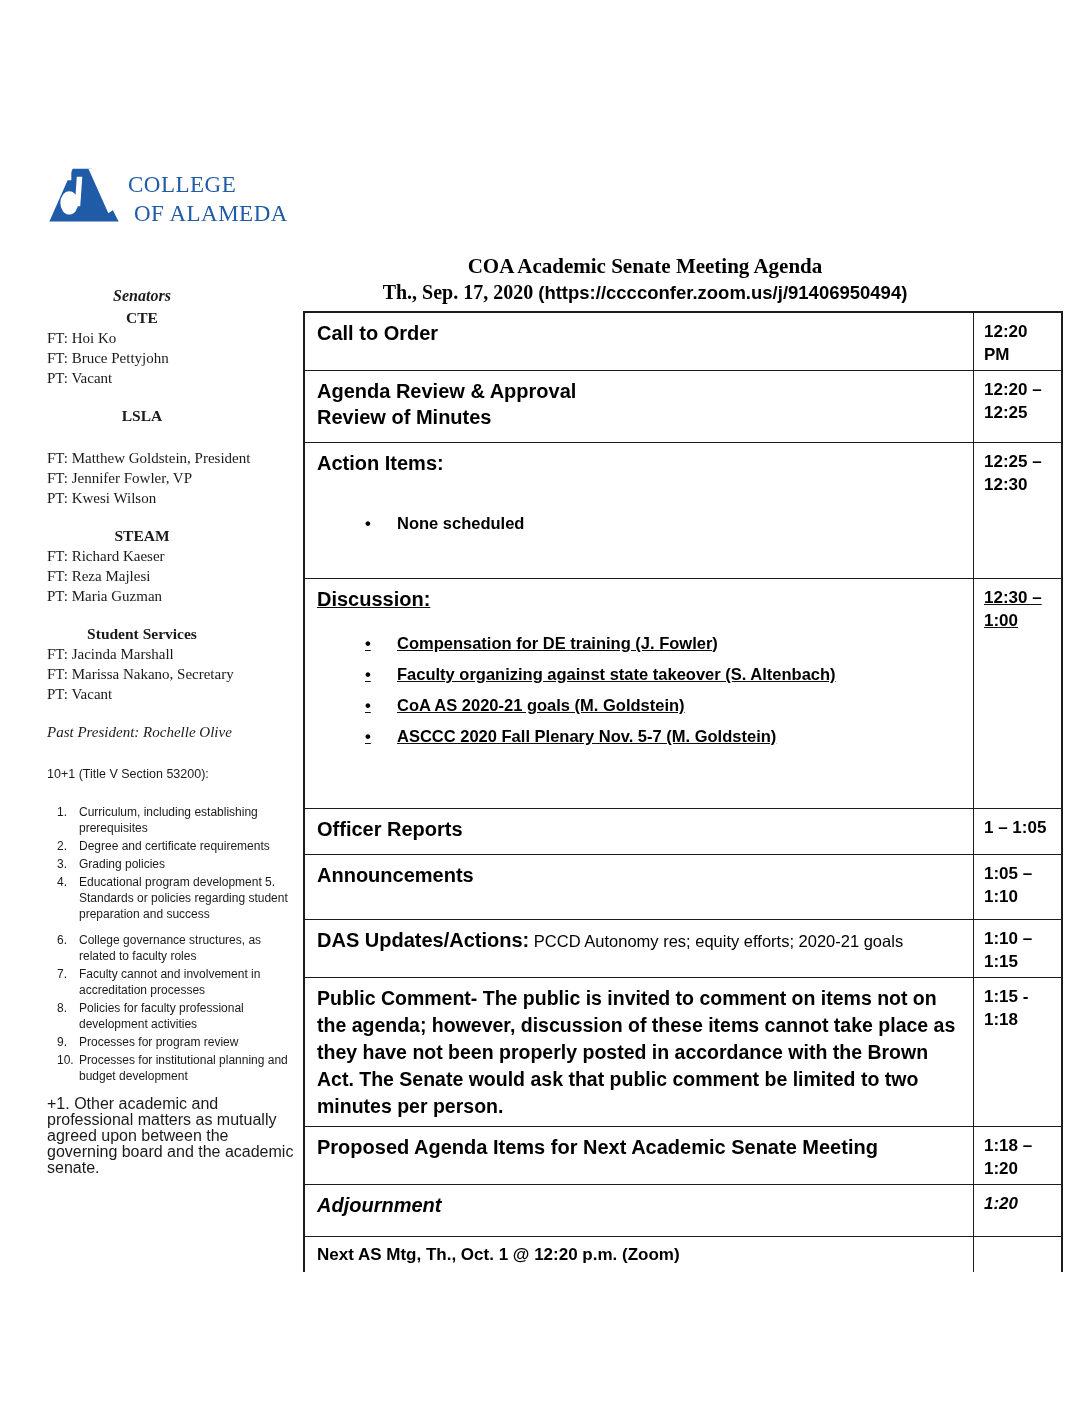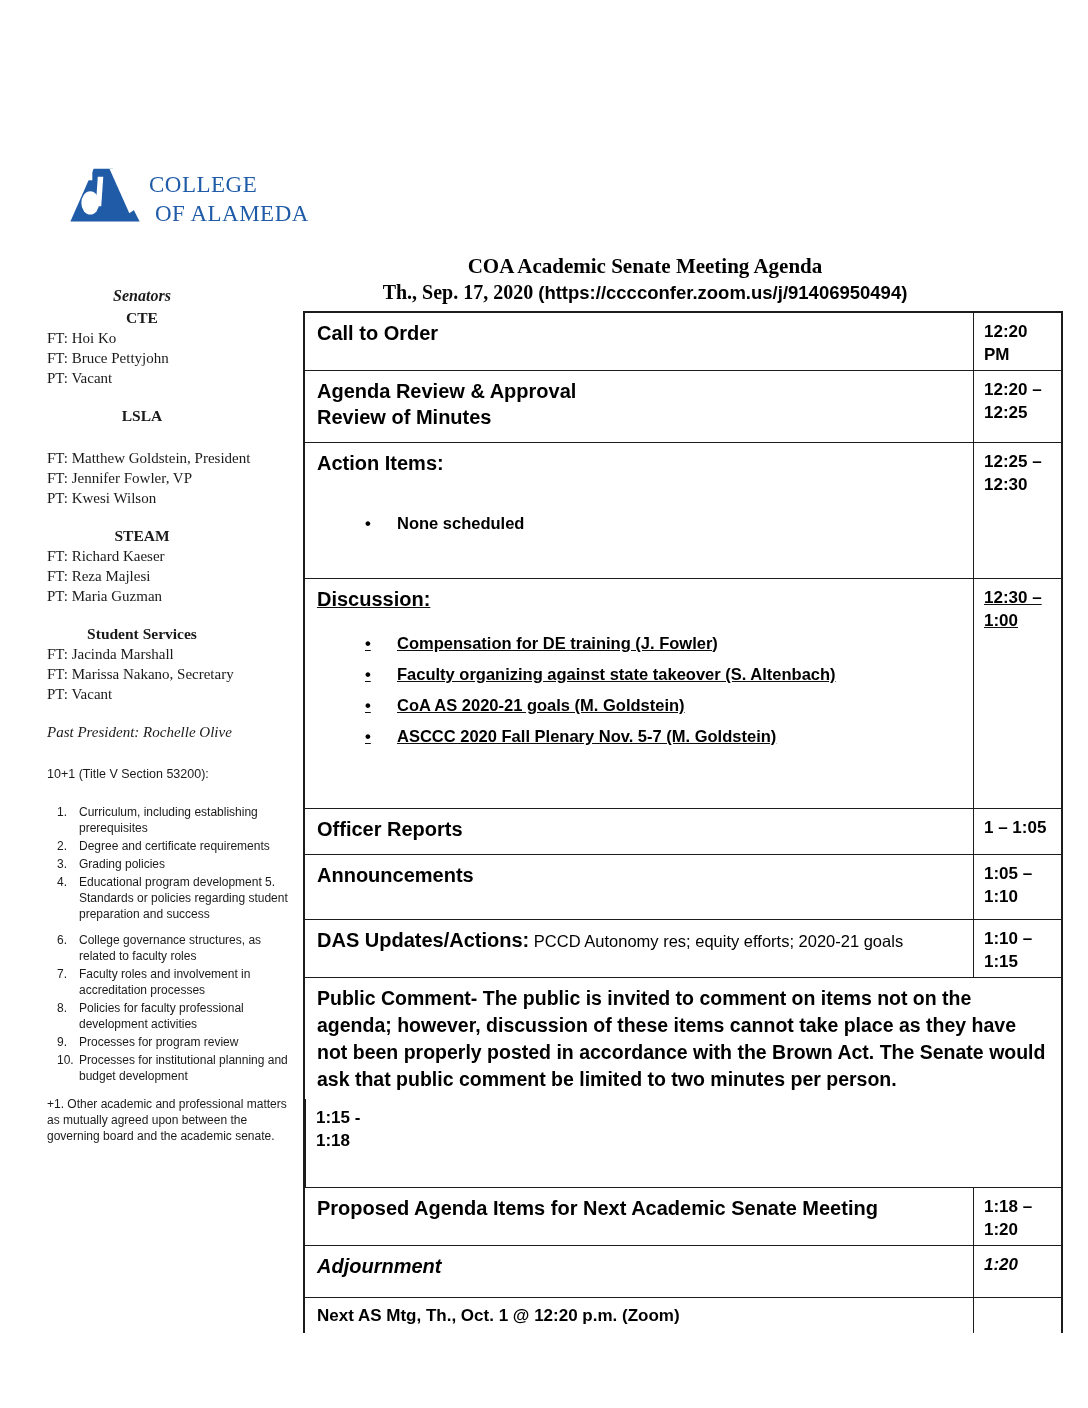--- a/index.html
+++ b/index.html
@@ -1,20 +1,20 @@
 <!DOCTYPE html>
 <html><head>
 <meta charset="utf-8">
 <style>
   html,body{margin:0;padding:0;background:#fff;}
   .page{position:relative;width:1088px;height:1408px;background:#ffffff;overflow:hidden;
         font-family:"Liberation Sans",sans-serif;color:#111;}
 
   
-  .logo{position:absolute;left:69px;top:156px;display:flex;align-items:flex-start;}
+  .logo{position:absolute;left:48px;top:156px;display:flex;align-items:flex-start;}
   .logo svg{display:block;}
   .logo-text{margin-left:8px;margin-top:14px;font-family:"Liberation Serif",serif;
              color:#1f5ba7;font-size:23px;line-height:29px;letter-spacing:0.5px;}
   .logo-text .l2{margin-left:6px;}
 
   
   .title-block{position:absolute;left:200px;top:253px;width:890px;text-align:center;color:#000;}
   .title-line1{font-family:"Liberation Serif",serif;font-weight:bold;font-size:21px;line-height:26px;}
   .title-line2{font-family:"Liberation Serif",serif;font-weight:bold;font-size:20px;line-height:26px;}
   .title-line2 .url{font-family:"Liberation Sans",sans-serif;font-weight:bold;font-size:18.5px;}
@@ -28,21 +28,21 @@
   .group-name{text-align:center;font-weight:bold;font-size:15.5px;width:190px;}
   .group-name.extra-gap{margin-bottom:22px;}
   .member{white-space:nowrap;}
   .past-pres{font-style:italic;margin-top:14px;margin-bottom:22px;}
   .tpo-head{font-family:"Liberation Sans",sans-serif;font-size:12.5px;margin-bottom:20px;}
   .tpo-item{display:flex;font-family:"Liberation Sans",sans-serif;font-size:12px;
             line-height:16px;margin:0 0 2px 10px;}
   .tpo-item .num{width:22px;flex:0 0 22px;}
   .tpo-item .txt{flex:1;}
   .tpo-item.gap-before{margin-top:10px;}
-  .plus-one{font-family:"Liberation Sans",sans-serif;font-size:12px;line-height:16px;
+  .plus-one{font-family:"Liberation Sans",sans-serif;font-size:16px;line-height:16px;
             margin-top:12px;width:248px;}
 
   
   .agenda-table{position:absolute;left:303px;top:311px;width:760px;
                 border:2px solid #1c1c1c;border-bottom:none;box-sizing:border-box;}
   .agenda-row{display:flex;border-bottom:1.5px solid #1c1c1c;box-sizing:border-box;}
   .agenda-row.last{border-bottom:none;}
   .cell-main{flex:1;padding:7px 12px 6px 12px;box-sizing:border-box;}
   .cell-time{flex:0 0 88px;border-left:1.5px solid #1c1c1c;padding:7px 4px 4px 10px;
              box-sizing:border-box;font-weight:bold;font-size:17px;line-height:23px;
@@ -127,21 +127,21 @@
         <div class="tpo-item">
           <span class="num">4.</span>
           <span class="txt">Educational program development 5. Standards or policies regarding student preparation and success</span>
         </div>
         <div class="tpo-item gap-before">
           <span class="num">6.</span>
           <span class="txt">College governance structures, as related to faculty roles</span>
         </div>
         <div class="tpo-item">
           <span class="num">7.</span>
-          <span class="txt">Faculty roles and involvement in accreditation processes</span>
+          <span class="txt">Faculty cannot and involvement in accreditation processes</span>
         </div>
         <div class="tpo-item">
           <span class="num">8.</span>
           <span class="txt">Policies for faculty professional development activities</span>
         </div>
         <div class="tpo-item">
           <span class="num">9.</span>
           <span class="txt">Processes for program review</span>
         </div>
         <div class="tpo-item">
@@ -203,21 +203,21 @@
       <div class="agenda-row" style="min-height: 65px;">
         <div class="cell-main"><span class="row-title ">Announcements</span></div>
         <div class="cell-time">1:05 –
 1:10</div>
       </div>
       <div class="agenda-row" style="min-height: 57px;">
         <div class="cell-main"><span class="row-title ">DAS Updates/Actions:</span><span class="row-suffix"> PCCD Autonomy res; equity efforts; 2020-21 goals</span></div>
         <div class="cell-time">1:10 –
 1:15</div>
       </div>
-      <div class="agenda-row" style="min-height: 142px; flex-direction: column;">
+      <div class="agenda-row" style="min-height: 142px;">
         <div class="cell-main"><span class="row-title long">Public Comment- The public is invited to comment on items not on the agenda; however, discussion of these items cannot take place as they have not been properly posted in accordance with the Brown Act. The Senate would ask that public comment be limited to two minutes per person.</span></div>
         <div class="cell-time">1:15 -
 1:18</div>
       </div>
       <div class="agenda-row" style="min-height: 55px;">
         <div class="cell-main"><span class="row-title ">Proposed Agenda Items for Next Academic Senate Meeting</span></div>
         <div class="cell-time">1:18 –
 1:20</div>
       </div>
       <div class="agenda-row" style="min-height: 52px; font-style: italic;">

